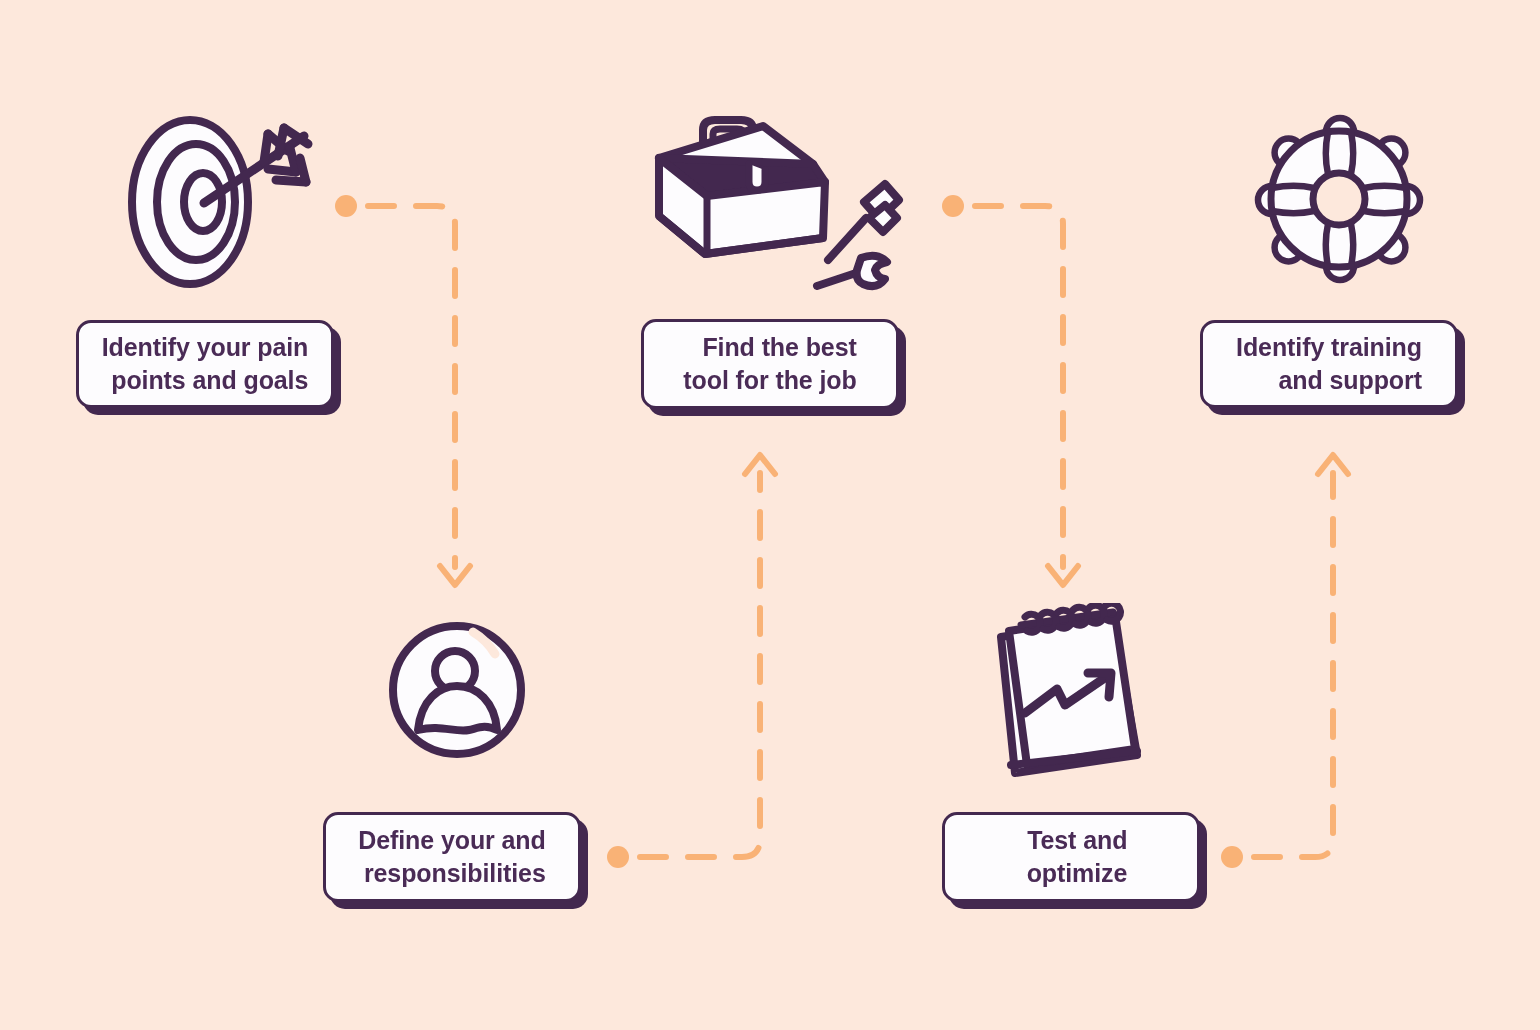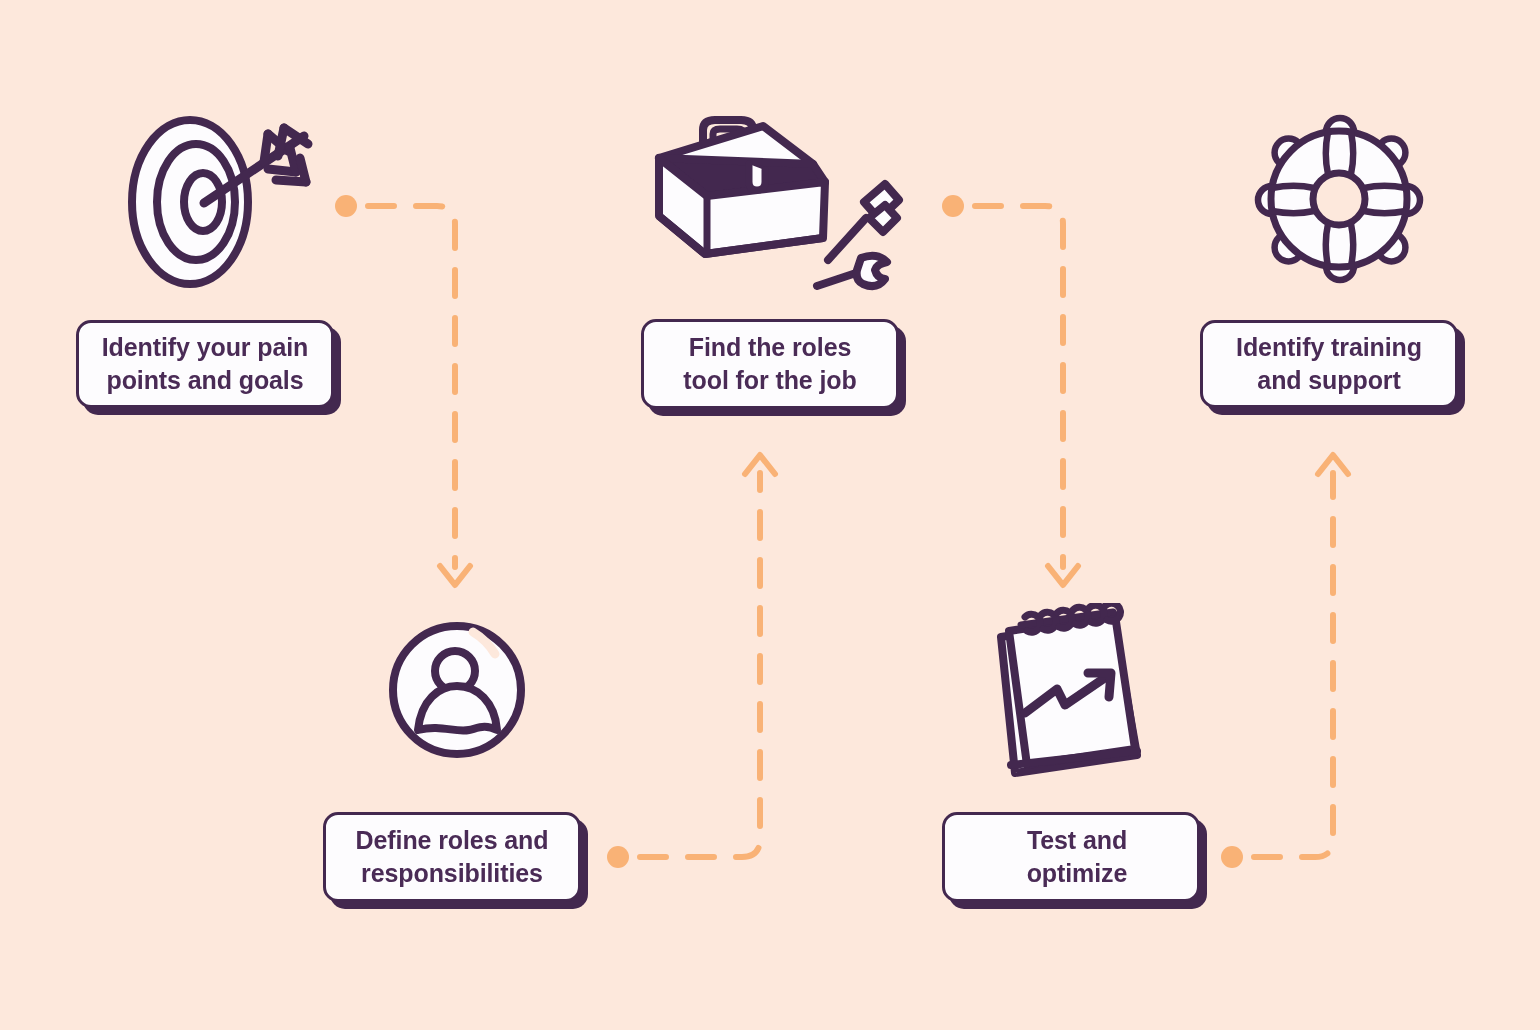--- a/index.html
+++ b/index.html
@@ -48,20 +48,21 @@
     text-align: center;
   }
   .card-label {
     color: #4A2B56;
     font-size: 25px;
     line-height: 1.33;
     font-weight: 600;
     letter-spacing: -0.1px;
     padding: 0 14px;
     white-space: pre-line;
+    text-align: right;
   }
 </style>
 </head>
 <body>
 
 <div id="stage">
 
   <svg class="layer" id="connectors" viewBox="0 0 1540 1030">
     <defs></defs>
 
@@ -122,21 +123,21 @@
     <div class="node">
       <div class="node-icon" style="left:385px; top:618px; width:145px; height:145px;">
         <svg viewBox="0 0 145 145" width="145" height="145">
           <circle cx="72" cy="72" r="64" fill="#FDFCFE" stroke="#43284F" stroke-width="8"></circle>
           <path d="M 110 36 A 64 64 0 0 0 88 14" fill="none" stroke="#FDE8DC" stroke-width="9" stroke-linecap="round"></path>
           <circle cx="70" cy="53" r="20" fill="#FDFCFE" stroke="#43284F" stroke-width="8"></circle>
           <path d="M 33 112 C 36 82 54 68 72 68 C 92 68 110 84 112 112 C 100 106 93 110 84 112 C 70 115 56 106 33 112 Z" fill="#FDFCFE" stroke="#43284F" stroke-width="8" stroke-linejoin="round"></path>
         </svg>
       </div>
       <div class="card" style="left:323px; top:812px; width:258px; height:90px;">
-        <span class="card-label">Define roles and
+        <span class="card-label">Define your and
 responsibilities</span>
       </div>
     </div>
 
     <div class="node">
       <div class="node-icon" style="left:645px; top:112px; width:260px; height:185px;">
         <svg viewBox="0 0 260 185" width="260" height="185">
 
           <path d="M 58 30 L 58 18 Q 58 8 70 8 L 96 8 Q 108 8 108 18 L 108 32" fill="none" stroke="#43284F" stroke-width="8" stroke-linecap="round" stroke-linejoin="round"></path>
           <path d="M 68 30 L 68 22 Q 68 17 75 17 L 92 17 Q 99 17 99 22 L 99 33" fill="none" stroke="#43284F" stroke-width="7" stroke-linecap="round" stroke-linejoin="round"></path>
@@ -157,21 +158,21 @@
             <path d="M 224 106 L 238 120 L 252 106 L 240 93 Z"></path>
           </g>
 
           <g stroke="#43284F" stroke-width="8" stroke-linecap="round" stroke-linejoin="round" fill="#FDFCFE">
             <path d="M 172 174 L 214 160"></path>
             <path d="M 216 146 Q 232 140 242 150 Q 232 152 230 158 Q 232 166 240 167 Q 232 178 218 172 Q 210 168 212 158 Z"></path>
           </g>
         </svg>
       </div>
       <div class="card" style="left:641px; top:319px; width:258px; height:90px;">
-        <span class="card-label">Find the roles
+        <span class="card-label">Find the best
 tool for the job</span>
       </div>
     </div>
 
     <div class="node">
       <div class="node-icon" style="left:985px; top:603px; width:175px; height:178px;">
         <svg viewBox="0 0 175 178" width="175" height="178">
 
           <path d="M 16 34 L 128 16 L 152 152 L 30 170 Z" fill="#FDFCFE" stroke="#43284F" stroke-width="8" stroke-linejoin="round"></path>
 

